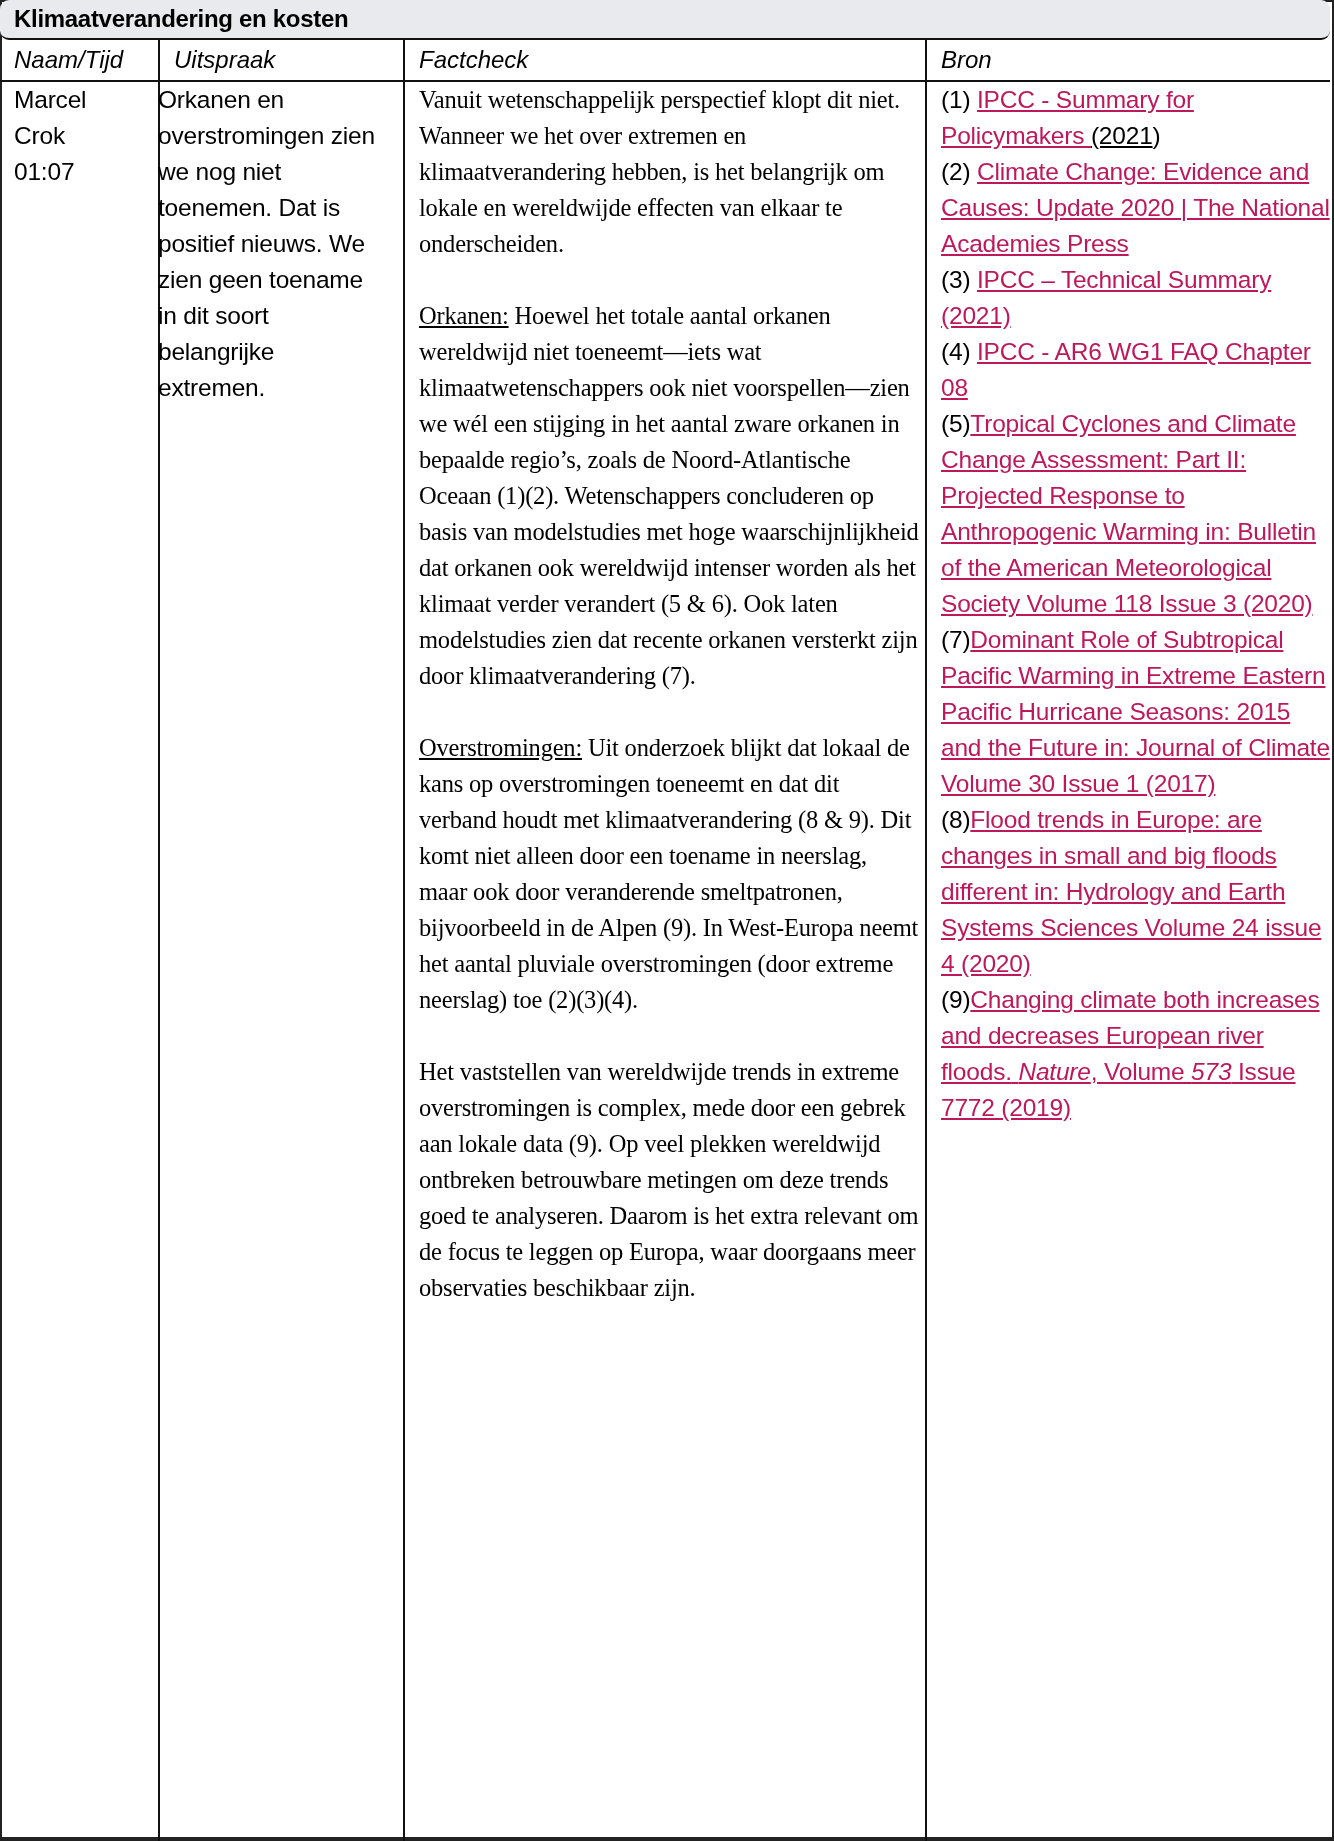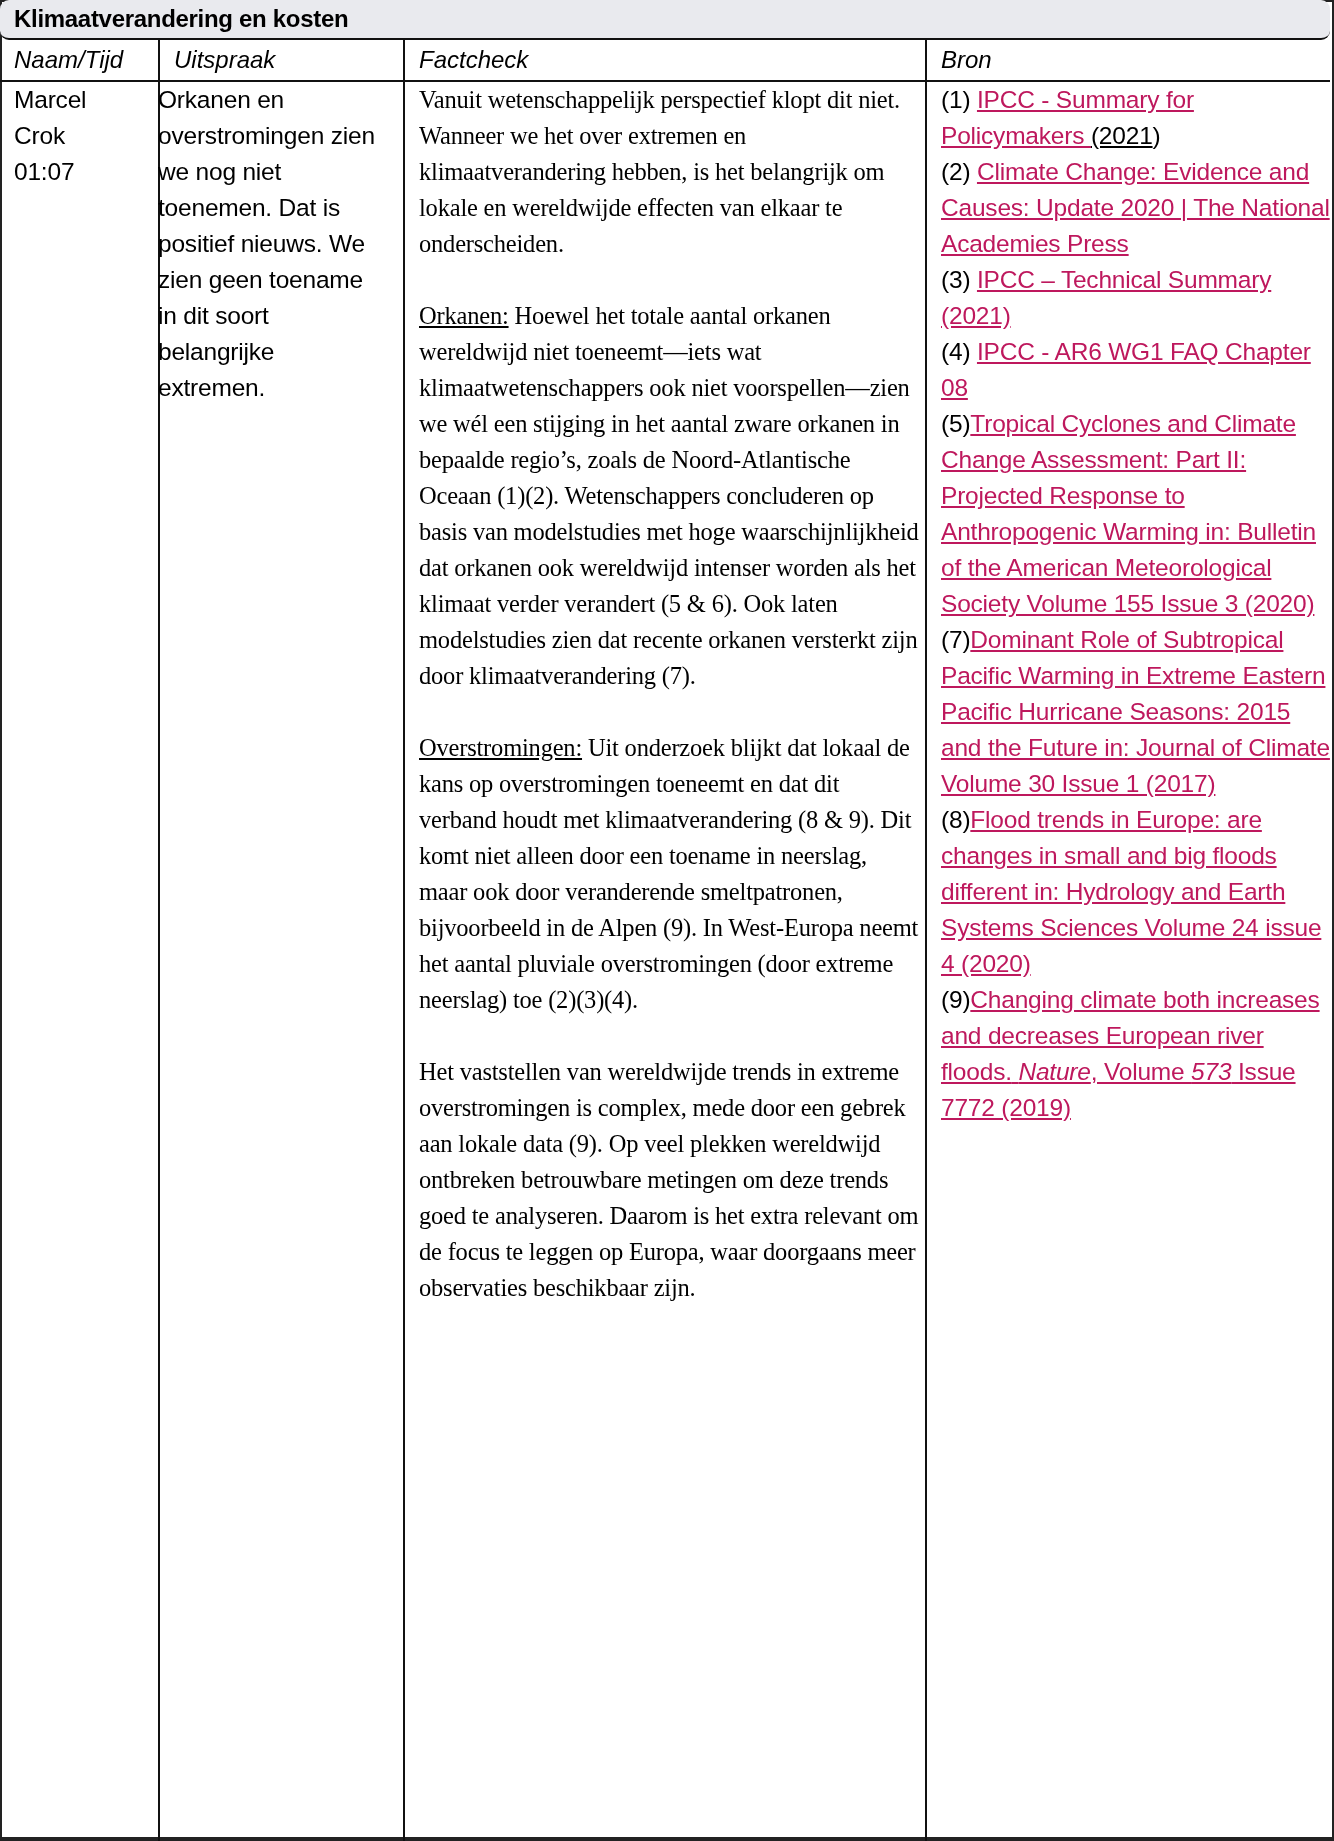--- a/index.html
+++ b/index.html
@@ -75,18 +75,18 @@
     <p>Het vaststellen van wereldwijde trends in extreme overstromingen is complex, mede door een gebrek aan lokale data (9). Op veel plekken wereldwijd ontbreken betrouwbare metingen om deze trends goed te analyseren. Daarom is het extra relevant om de focus te leggen op Europa, waar doorgaans meer observaties beschikbaar zijn.</p>
   </div>
 </div>
 
 <div class="col c4">
   <div class="cell-text" style="width:392px">
     <p><span class="num">(1) </span><a class="src">IPCC - Summary for Policymakers </a><span class="plainu">(2021</span><span>)</span></p>
     <p><span class="num">(2) </span><a class="src">Climate Change: Evidence and Causes: Update 2020 | The National Academies Press</a></p>
     <p><span class="num">(3) </span><a class="src">IPCC – Technical Summary (2021)</a></p>
     <p><span class="num">(4) </span><a class="src">IPCC - AR6 WG1 FAQ Chapter 08</a></p>
-    <p><span class="num">(5)</span><a class="src">Tropical Cyclones and Climate Change Assessment: Part II: Projected Response to Anthropogenic Warming in: Bulletin of the American Meteorological Society Volume 155 Issue 3 (2020)</a></p>
+    <p><span class="num">(5)</span><a class="src">Tropical Cyclones and Climate Change Assessment: Part II: Projected Response to Anthropogenic Warming in: Bulletin of the American Meteorological Society Volume 118 Issue 3 (2020)</a></p>
     <p><span class="num">(7)</span><a class="src">Dominant Role of Subtropical Pacific Warming in Extreme Eastern Pacific Hurricane Seasons: 2015 and the Future in: Journal of Climate Volume 30 Issue 1 (2017)</a></p>
     <p><span class="num">(8)</span><a class="src">Flood trends in Europe: are changes in small and big floods different in: Hydrology and Earth Systems Sciences Volume 24 issue 4 (2020)</a></p>
     <p><span class="num">(9)</span><a class="src"><span>Changing climate both increases and decreases European river floods.</span> <span class="ital">Nature</span><span>, Volume </span><span class="ital">573</span><span> Issue 7772 (2019)</span></a></p>
   </div>
 </div>
 
 </body></html>

